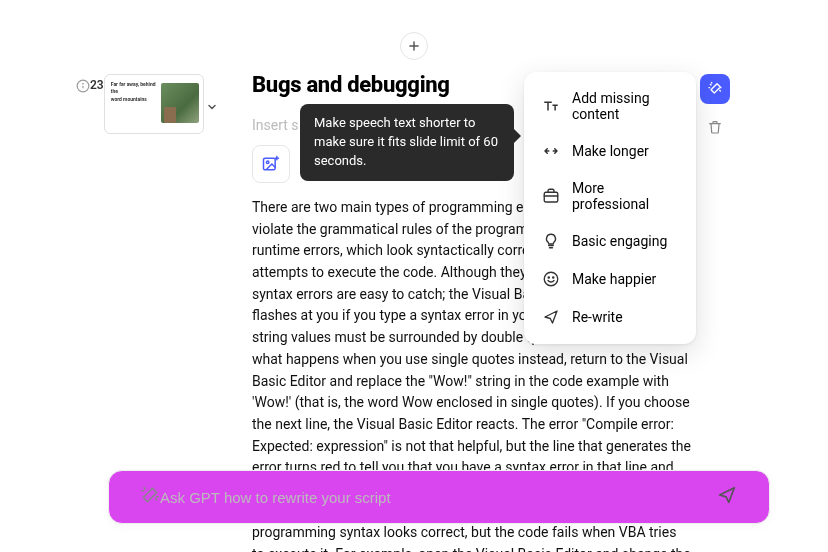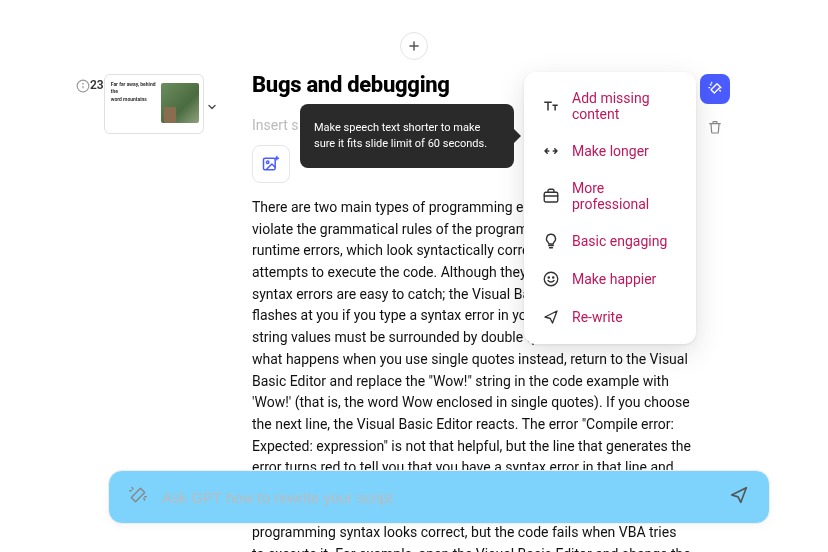--- a/index.html
+++ b/index.html
@@ -17,33 +17,33 @@
     .thumb-img { position: absolute; right: 4px; top: 8px; width: 38px; height: 40px; background: linear-gradient(135deg, #6b8e5f 0%, #4a6b3f 60%, #8fa37e 100%); border-radius: 2px; }
     .thumb-img::after { content: ""; position: absolute; bottom: 0; left: 3px; width: 12px; height: 16px; background: #8a6d4f; border-radius: 1px; }
     .chevron-toggle { color: #555; padding-top: 24px; margin-left: 2px; cursor: pointer; }
     
     .main-content { position: absolute; top: 72px; left: 252px; width: 440px; }
     .slide-title { font-size: 22px; font-weight: 800; color: #000; letter-spacing: -0.3px; margin-bottom: 20px; }
     .insert-hint { font-size: 14px; color: #bbb; margin-bottom: 12px; }
     .generate-img-btn { width: 38px; height: 38px; border: 1px solid #e6e6e6; border-radius: 8px; background: #fff; display: flex; align-items: center; justify-content: center; cursor: pointer; margin-bottom: 14px; color: #4a5cff; }
     .body-text { font-size: 14px; line-height: 1.55; color: #111; }
     
-    .tooltip { position: absolute; top: 104px; left: 300px; width: 214px; background: #2a2a2a; color: #fff; font-size: 11px; line-height: 1.45; padding: 16px 14px; border-radius: 8px; z-index: 20; }
+    .tooltip { position: absolute; top: 104px; left: 300px; width: 214px; background: #2a2a2a; color: #fff; font-size: 13px; line-height: 1.45; padding: 10px 14px; border-radius: 8px; z-index: 20; }
     .tooltip::after { content: ""; position: absolute; top: 24px; right: -7px; width: 0; height: 0; border-top: 8px solid transparent; border-bottom: 8px solid transparent; border-left: 8px solid #2a2a2a; }
     
     .context-menu { position: absolute; top: 72px; left: 524px; width: 172px; background: #fff; border-radius: 12px; box-shadow: 0 8px 28px rgba(0,0,0,0.13), 0 1px 3px rgba(0,0,0,0.08); padding: 8px; z-index: 15; }
-    .menu-item { display: flex; align-items: center; gap: 12px; padding: 10px 10px; border-radius: 8px; font-size: 14px; color: #be185d; cursor: pointer; }
+    .menu-item { display: flex; align-items: center; gap: 12px; padding: 10px 10px; border-radius: 8px; font-size: 14px; color: #000000; cursor: pointer; }
     .menu-item.selected { background: #f3f3f3; }
     .menu-icon { width: 18px; height: 18px; display: flex; align-items: center; justify-content: center; color: #333; flex-shrink: 0; }
     
     .right-actions { position: absolute; top: 74px; right: 98px; display: flex; flex-direction: column; gap: 8px; }
     .magic-btn { width: 30px; height: 30px; background: #4a5cff; border-radius: 8px; display: flex; align-items: center; justify-content: center; cursor: pointer; color: #fff; }
     .trash-btn { width: 30px; height: 30px; background: #fff; border-radius: 8px; display: flex; align-items: center; justify-content: center; cursor: pointer; color: #888; }
     
-    .prompt-bar { position: absolute; bottom: 28px; left: 108px; right: 58px; height: 54px; background: #7dd3fc; border: 1px solid #eeeeee; border-radius: 14px; box-shadow: 0 2px 10px rgba(0,0,0,0.04); display: flex; align-items: center; padding: 0 19px; gap: 14px; }
+    .prompt-bar { position: absolute; bottom: 28px; left: 108px; right: 58px; height: 54px; background: #d946ef; border: 1px solid #eeeeee; border-radius: 14px; box-shadow: 0 2px 10px rgba(0,0,0,0.04); display: flex; align-items: center; padding: 0 31px; gap: 0; }
     .prompt-bar input { flex: 1; border: none; outline: none; font-size: 15px; color: #333; background: transparent; }
     .prompt-bar input::placeholder { color: #bbb; }
     .prompt-icon { color: #888; }
     .send-icon { color: #555; }
   </style>
 </head>
 <body>
 
 <div class="add-slide-btn">
   <svg viewBox="0 0 24 24" fill="none" stroke="#555" stroke-width="2.5" stroke-linecap="round">

